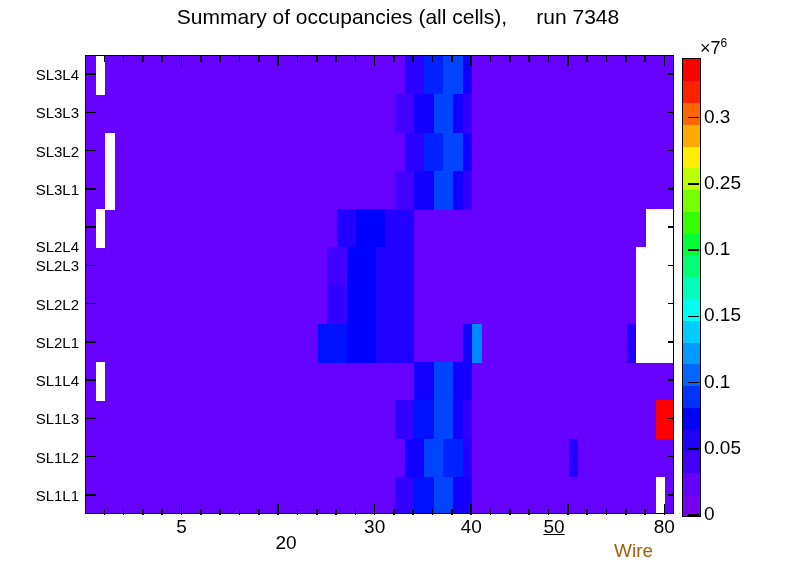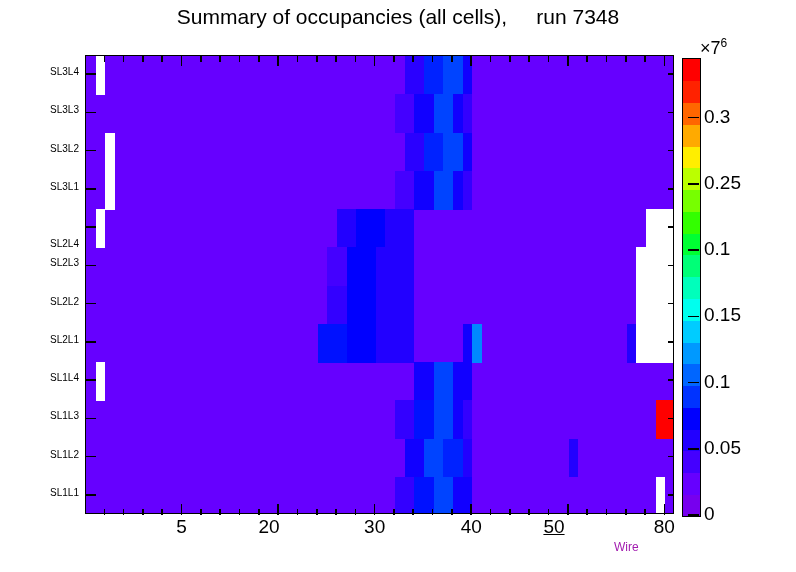--- a/index.html
+++ b/index.html
@@ -40,33 +40,33 @@
   .tick{position:absolute;background:#000;}
   .ytick{height:1.6px;width:11px;left:85px;}
   .xtick{width:1.6px;height:11px;top:503.5px;}
   .xtick.minor{height:6px;top:508.5px;}
   
   .xtick-top{width:1.6px;height:6px;top:56px;}
   .ytick-right{height:1.6px;width:6px;left:668px;}
   .ylab{
     position:absolute;left:0;width:79px;
     text-align:right;
-    font-size:10px;color:#000;
+    font-size:15px;color:#000;
     white-space:nowrap;
   }
   .xlab{
     position:absolute;
     font-size:19px;color:#000;
     text-align:center;white-space:nowrap;
     top:516px;width:60px;
   }
   .axis-title{
     position:absolute;
     left:614px;top:540px;
-    font-size:12px;color:#a21caf;
+    font-size:19px;color:#a16207;
     white-space:nowrap;
   }
 
   
   .zbar{
     position:absolute;
     left:682px;top:58px;
     width:17px;height:457px;
     border:1px solid #000;
     box-sizing:content-box;
@@ -201,21 +201,21 @@
       <div class="tick ytick-right" style="top: 379.325px;"></div>
       <div class="tick ytick" style="top: 417.575px;"></div>
       <div class="tick ytick-right" style="top: 417.575px;"></div>
       <div class="tick ytick" style="top: 455.825px;"></div>
       <div class="tick ytick-right" style="top: 455.825px;"></div>
       <div class="tick ytick" style="top: 494.075px;"></div>
       <div class="tick ytick-right" style="top: 494.075px;"></div>
     </div>
   <div id="xaxis-labels">
       <div class="xlab" style="left: 151.557px;">5</div>
-      <div class="xlab" style="left: 239px;">20</div>
+      <div class="xlab" style="left: 256px; margin-top: 16px;">20</div>
       <div class="xlab" style="left: 344.672px;">30</div>
       <div class="xlab" style="left: 441.23px;">40</div>
       <div class="xlab" style="left: 524px; text-decoration: underline;">50</div>
       <div class="xlab" style="left: 634.344px;">80</div>
     </div>
   <div id="xaxis-ticks">
       <div class="tick xtick minor" style="left: 103.511px;"></div>
       <div class="tick xtick-top minor" style="left: 103.511px; height: 6px;"></div>
       <div class="tick xtick minor" style="left: 122.823px;"></div>
       <div class="tick xtick-top minor" style="left: 122.823px; height: 6px;"></div>

